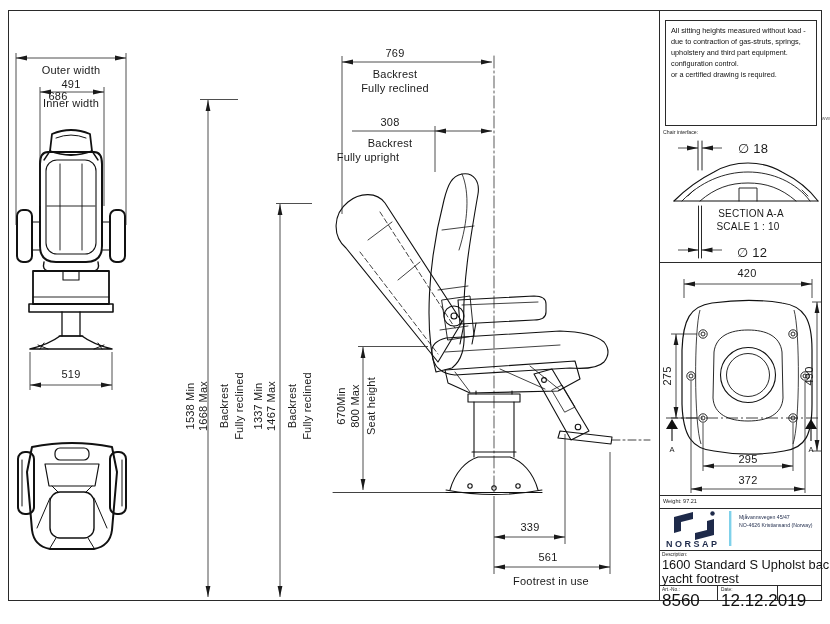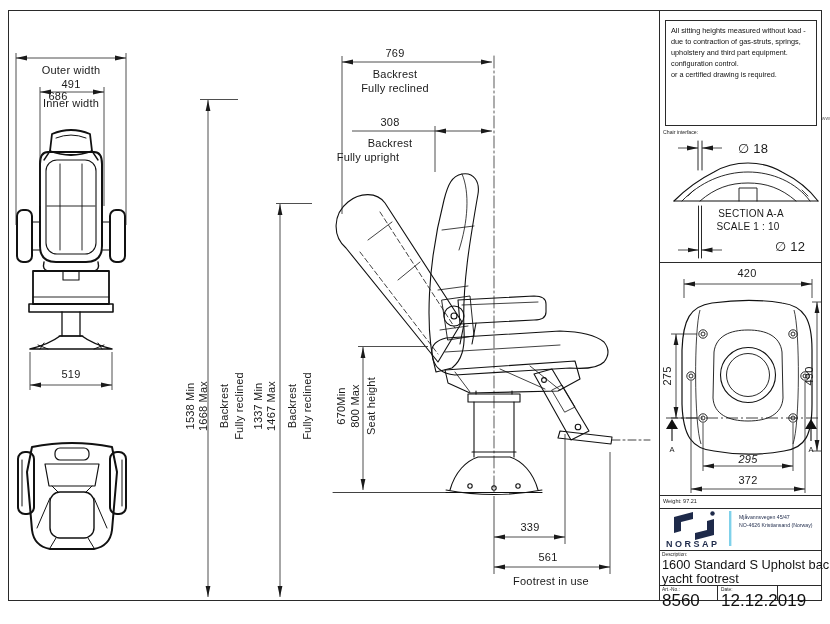--- a/index.html
+++ b/index.html
@@ -292,26 +292,26 @@
   <div class="vt" style="left:371px;top:406px;">Seat height</div>
 
   <div class="dim" style="left:530px;top:527px;">339</div>
   <div class="dim" style="left:548px;top:557px;">561</div>
   <div class="dim" style="left:551px;top:581px;">Footrest in use</div>
 
   <div class="txt small" style="left:663px;top:129px;">Chair interface:</div>
   <div class="dim big" style="left:753px;top:148px;">∅ 18</div>
   <div class="dim sec" style="left:751px;top:213px;">SECTION A-A</div>
   <div class="dim sec" style="left:748px;top:226px;">SCALE 1 : 10</div>
-  <div class="dim big" style="left:752px;top:246px;margin-left:38px;">∅ 12</div>
+  <div class="dim big" style="left:752px;top:252px;">∅ 12</div>
 
   <div class="dim" style="left:747px;top:273px;">420</div>
   <div class="vt" style="left:667px;top:376px;">275</div>
   <div class="vt" style="left:809px;top:376px;">490</div>
-  <div class="dim" style="left:748px;top:459px;font-style:italic;">295</div>
+  <div class="dim" style="left:748px;top:459px;">295</div>
   <div class="dim" style="left:748px;top:480px;">372</div>
   <div class="txt amark" style="left:672px;top:449px;">A</div>
   <div class="txt amark" style="left:811px;top:449px;">A</div>
 
   <div class="txt" style="left:663px;top:498px;font-size:5.5px;">Weight: 97.21</div>
   <div class="txt brand" style="left:666px;top:539px;">NORSAP</div>
   <div class="txt addr" style="left:739px;top:514px;">Mjåvannsvegen 45/47</div>
   <div class="txt addr" style="left:739px;top:521.5px;">NO-4626 Kristiansand (Norway)</div>
   <div class="txt small" style="left:662px;top:552px;font-size:4.8px;">Description:</div>
   <div class="txt desc" style="left:662px;top:557px;">1600 Standard S Upholst back</div>

